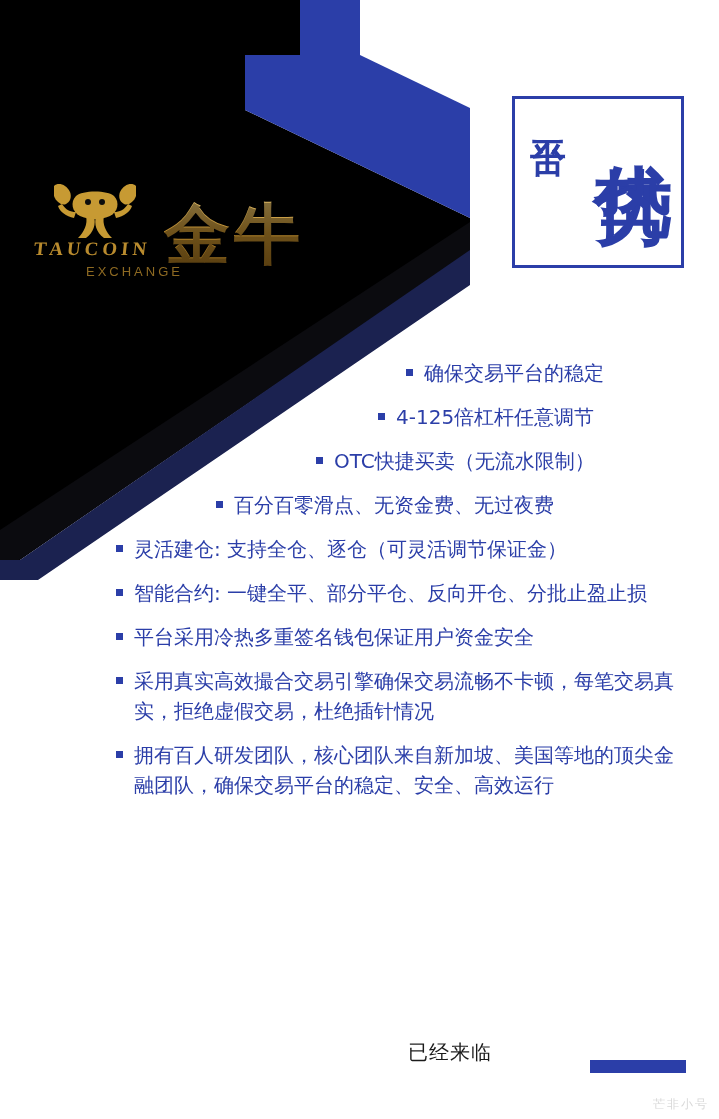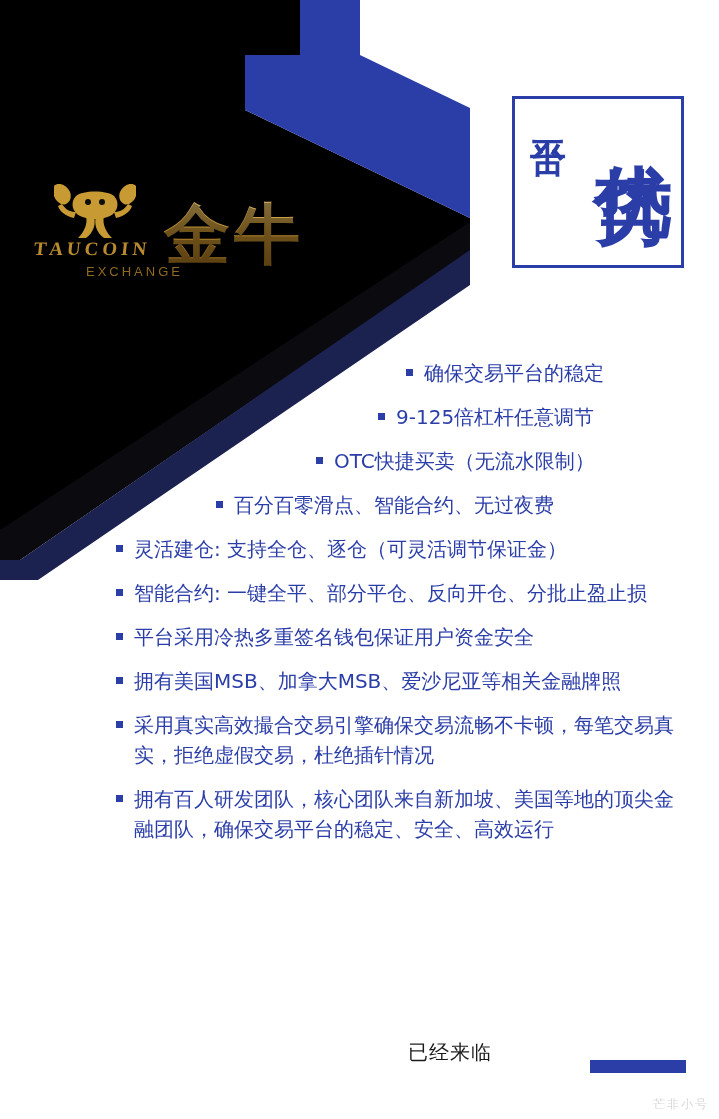--- a/index.html
+++ b/index.html
@@ -195,45 +195,41 @@
     <div class="h-big">优势</div>
   </div>
 
   <div class="features">
     <div class="feature f0">
       <span class="bullet"></span>
       <span>确保交易平台的稳定</span>
     </div>
     <div class="feature f1">
       <span class="bullet"></span>
-      <span>9-125倍杠杆任意调节</span>
+      <span>4-125倍杠杆任意调节</span>
     </div>
     <div class="feature f2">
       <span class="bullet"></span>
       <span>OTC快捷买卖（无流水限制）</span>
     </div>
     <div class="feature f3">
       <span class="bullet"></span>
-      <span>百分百零滑点、智能合约、无过夜费</span>
+      <span>百分百零滑点、无资金费、无过夜费</span>
     </div>
     <div class="feature f4">
       <span class="bullet"></span>
       <span>灵活建仓: 支持全仓、逐仓（可灵活调节保证金）</span>
     </div>
     <div class="feature f4">
       <span class="bullet"></span>
       <span>智能合约: 一键全平、部分平仓、反向开仓、分批止盈止损</span>
     </div>
     <div class="feature f4">
       <span class="bullet"></span>
       <span>平台采用冷热多重签名钱包保证用户资金安全</span>
-    </div>
-    <div class="feature f4">
-      <span class="bullet"></span>
-      <span>拥有美国MSB、加拿大MSB、爱沙尼亚等相关金融牌照</span>
     </div>
     <div class="feature f4">
       <span class="bullet"></span>
       <span>采用真实高效撮合交易引擎确保交易流畅不卡顿，每笔交易真实，拒绝虚假交易，杜绝插针情况</span>
     </div>
     <div class="feature f4">
       <span class="bullet"></span>
       <span>拥有百人研发团队，核心团队来自新加坡、美国等地的顶尖金融团队，确保交易平台的稳定、安全、高效运行</span>
     </div>
   </div>

